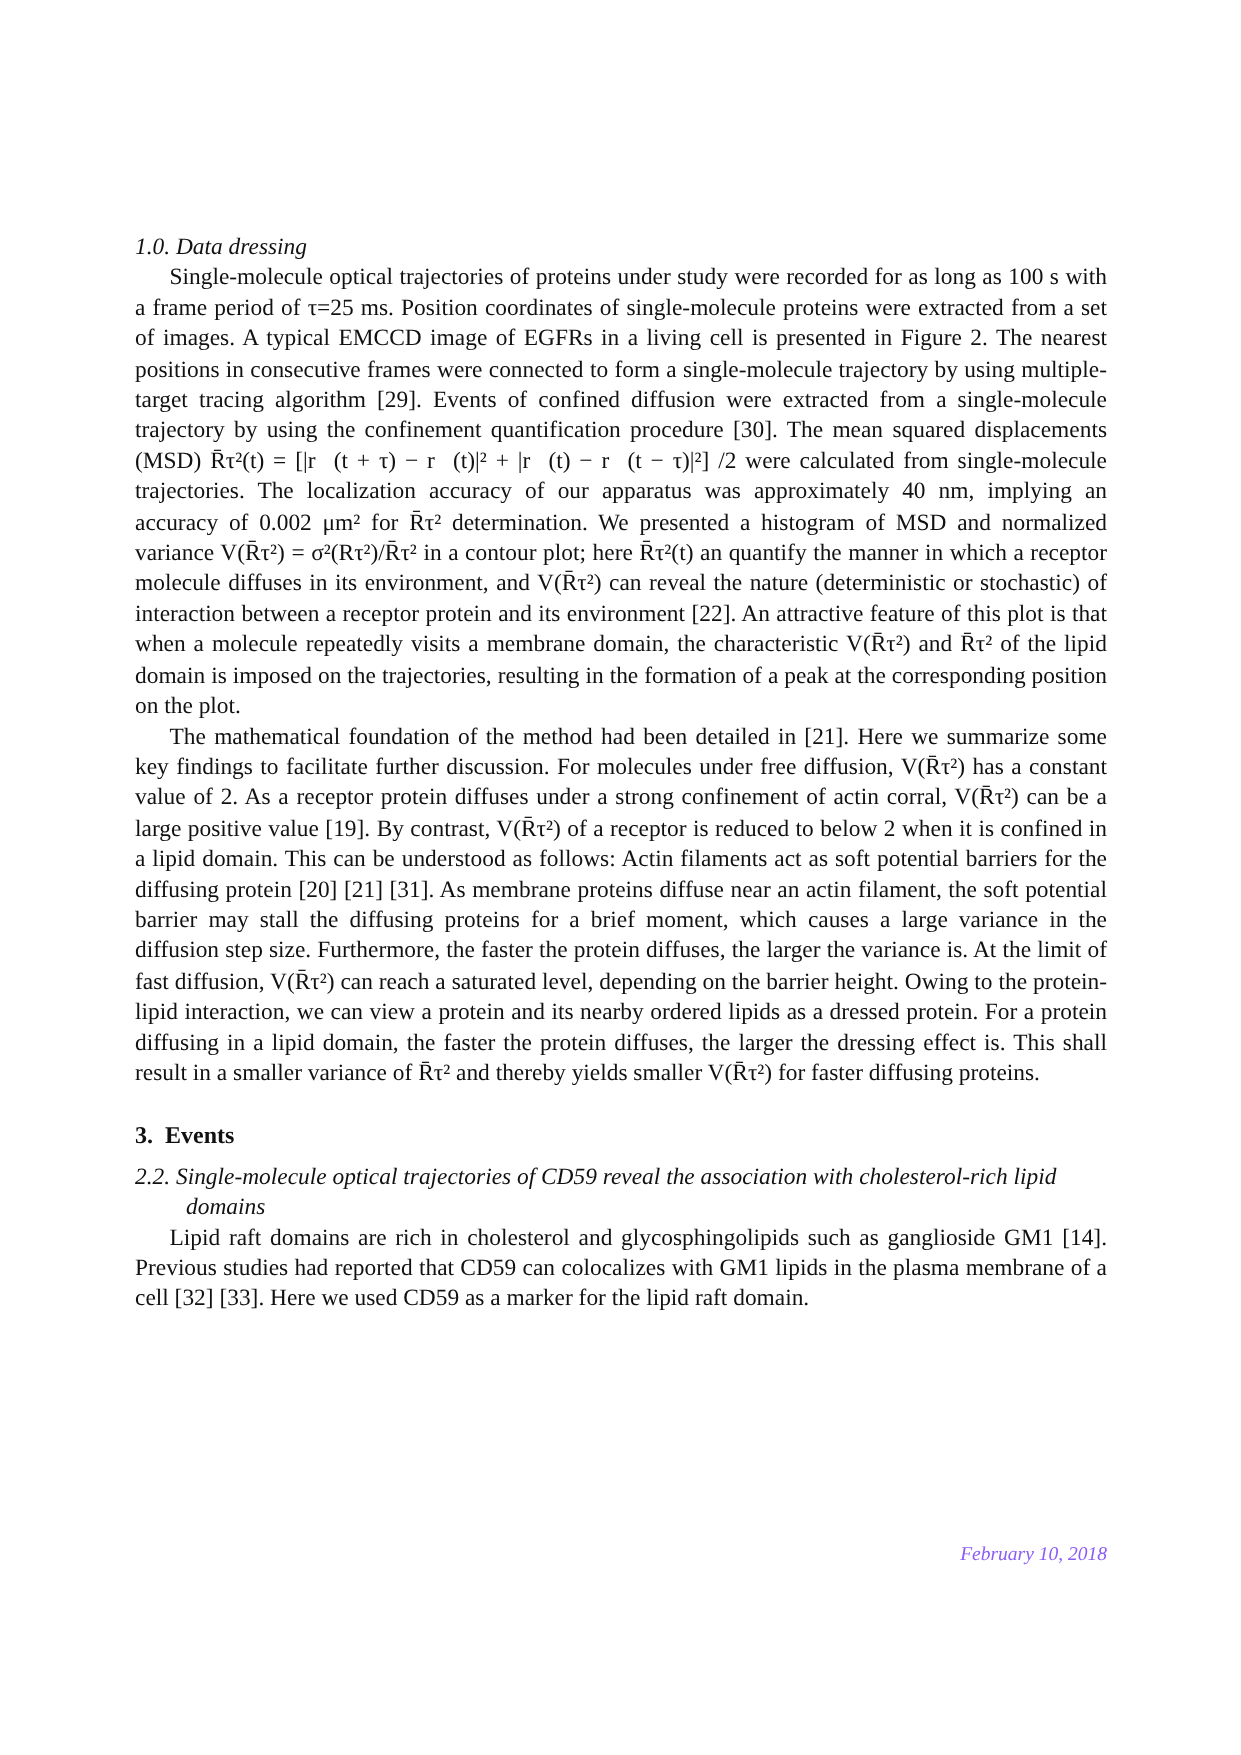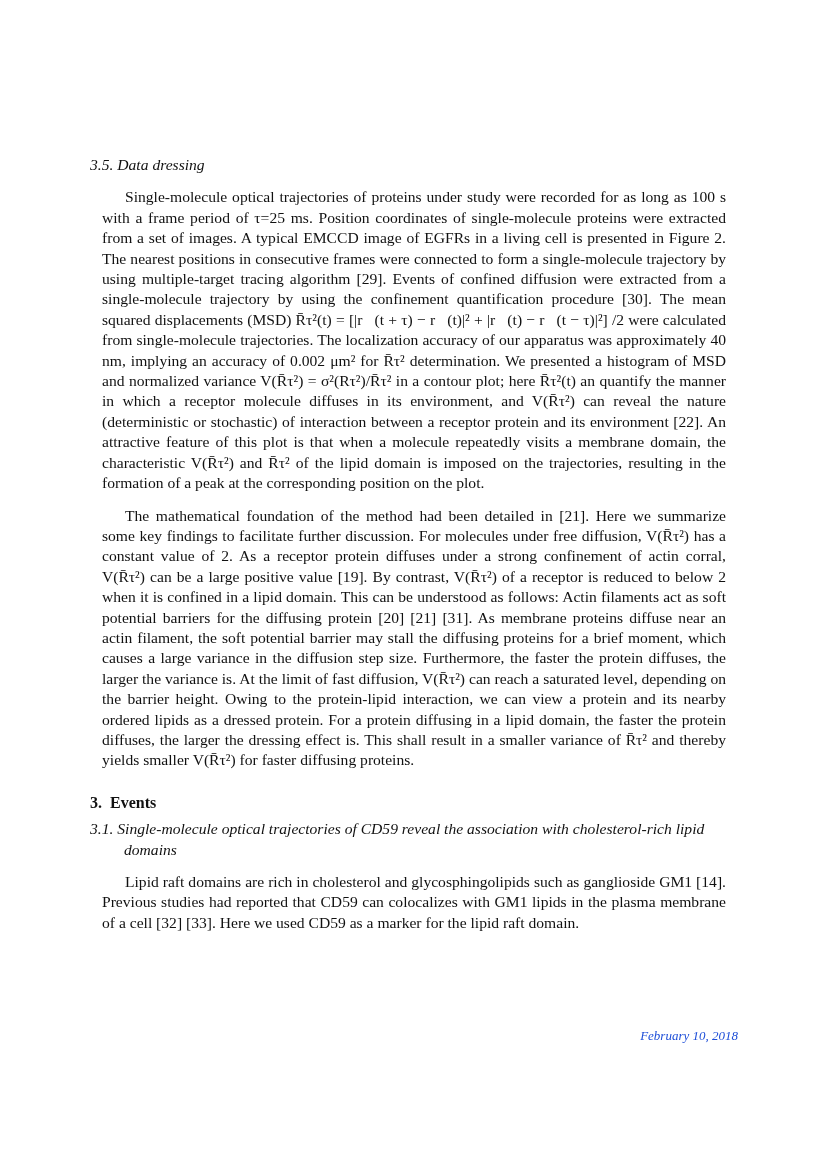--- a/index.html
+++ b/index.html
@@ -3,45 +3,45 @@
   <meta charset="utf-8">
   <style>
     html, body { margin: 0; padding: 0; background: #ffffff; }
     body { width: 827px; height: 1170px; position: relative; overflow: hidden; }
     .page {
       position: absolute; left: 90px; top: 155px; width: 648px;
       font-family: "Liberation Serif", "DejaVu Serif", serif;
       font-size: 15.6px; color: #111; line-height: 20.4px;
     }
     .subsec { font-style: italic; margin: 0; }
-    .para { margin: 12px; text-align: justify; text-indent: 23px; }
+    .para { margin: 0; text-align: justify; text-indent: 23px; }
     .sec { font-weight: bold; margin: 22px 0 6px 0; font-size: 16px; }
     .sec .num { margin-right: 8px; }
     .subsec2 { font-style: italic; margin: 0; padding-left: 34px; text-indent: -34px; }
     .footer {
       position: absolute; right: 89px; top: 1028px;
       font-family: "Liberation Serif", "DejaVu Serif", serif;
-      font-style: italic; font-size: 13px; color: #1d4ed8; text-align: center;
+      font-style: italic; font-size: 13px; color: #8b5cf6; text-align: center;
     }
   </style>
 </head>
 <body>
 
 <div class="page">
   <p class="subsec">
-    <span>3.5.</span>
+    <span>1.0.</span>
     <span>Data dressing</span>
   </p>
   <p class="para">Single-molecule optical trajectories of proteins under study were recorded for as long as 100 s with a frame period of τ=25 ms. Position coordinates of single-molecule proteins were extracted from a set of images. A typical EMCCD image of EGFRs in a living cell is presented in Figure 2. The nearest positions in consecutive frames were connected to form a single-molecule trajectory by using multiple-target tracing algorithm [29]. Events of confined diffusion were extracted from a single-molecule trajectory by using the confinement quantification procedure [30]. The mean squared displacements (MSD) R̄τ²(t) = [|r⃗(t + τ) − r⃗(t)|² + |r⃗(t) − r⃗(t − τ)|²] /2 were calculated from single-molecule trajectories. The localization accuracy of our apparatus was approximately 40 nm, implying an accuracy of 0.002 μm² for R̄τ² determination. We presented a histogram of MSD and normalized variance V(R̄τ²) = σ²(Rτ²)/R̄τ² in a contour plot; here R̄τ²(t) an quantify the manner in which a receptor molecule diffuses in its environment, and V(R̄τ²) can reveal the nature (deterministic or stochastic) of interaction between a receptor protein and its environment [22]. An attractive feature of this plot is that when a molecule repeatedly visits a membrane domain, the characteristic V(R̄τ²) and R̄τ² of the lipid domain is imposed on the trajectories, resulting in the formation of a peak at the corresponding position on the plot.</p>
   <p class="para">The mathematical foundation of the method had been detailed in [21]. Here we summarize some key findings to facilitate further discussion. For molecules under free diffusion, V(R̄τ²) has a constant value of 2. As a receptor protein diffuses under a strong confinement of actin corral, V(R̄τ²) can be a large positive value [19]. By contrast, V(R̄τ²) of a receptor is reduced to below 2 when it is confined in a lipid domain. This can be understood as follows: Actin filaments act as soft potential barriers for the diffusing protein [20] [21] [31]. As membrane proteins diffuse near an actin filament, the soft potential barrier may stall the diffusing proteins for a brief moment, which causes a large variance in the diffusion step size. Furthermore, the faster the protein diffuses, the larger the variance is. At the limit of fast diffusion, V(R̄τ²) can reach a saturated level, depending on the barrier height. Owing to the protein-lipid interaction, we can view a protein and its nearby ordered lipids as a dressed protein. For a protein diffusing in a lipid domain, the faster the protein diffuses, the larger the dressing effect is. This shall result in a smaller variance of R̄τ² and thereby yields smaller V(R̄τ²) for faster diffusing proteins.</p>
 
   <div class="sec">
     <span class="num">3.</span><span>Events</span>
   </div>
 
   <p class="subsec2">
-    <span>3.1.</span>
+    <span>2.2.</span>
     <span>Single-molecule optical trajectories of CD59 reveal the association with cholesterol-rich lipid domains</span>
   </p>
   <p class="para">Lipid raft domains are rich in cholesterol and glycosphingolipids such as ganglioside GM1 [14]. Previous studies had reported that CD59 can colocalizes with GM1 lipids in the plasma membrane of a cell [32] [33]. Here we used CD59 as a marker for the lipid raft domain.</p>
 </div>
 
 <div class="footer">February 10, 2018</div>
 
 </body></html>

